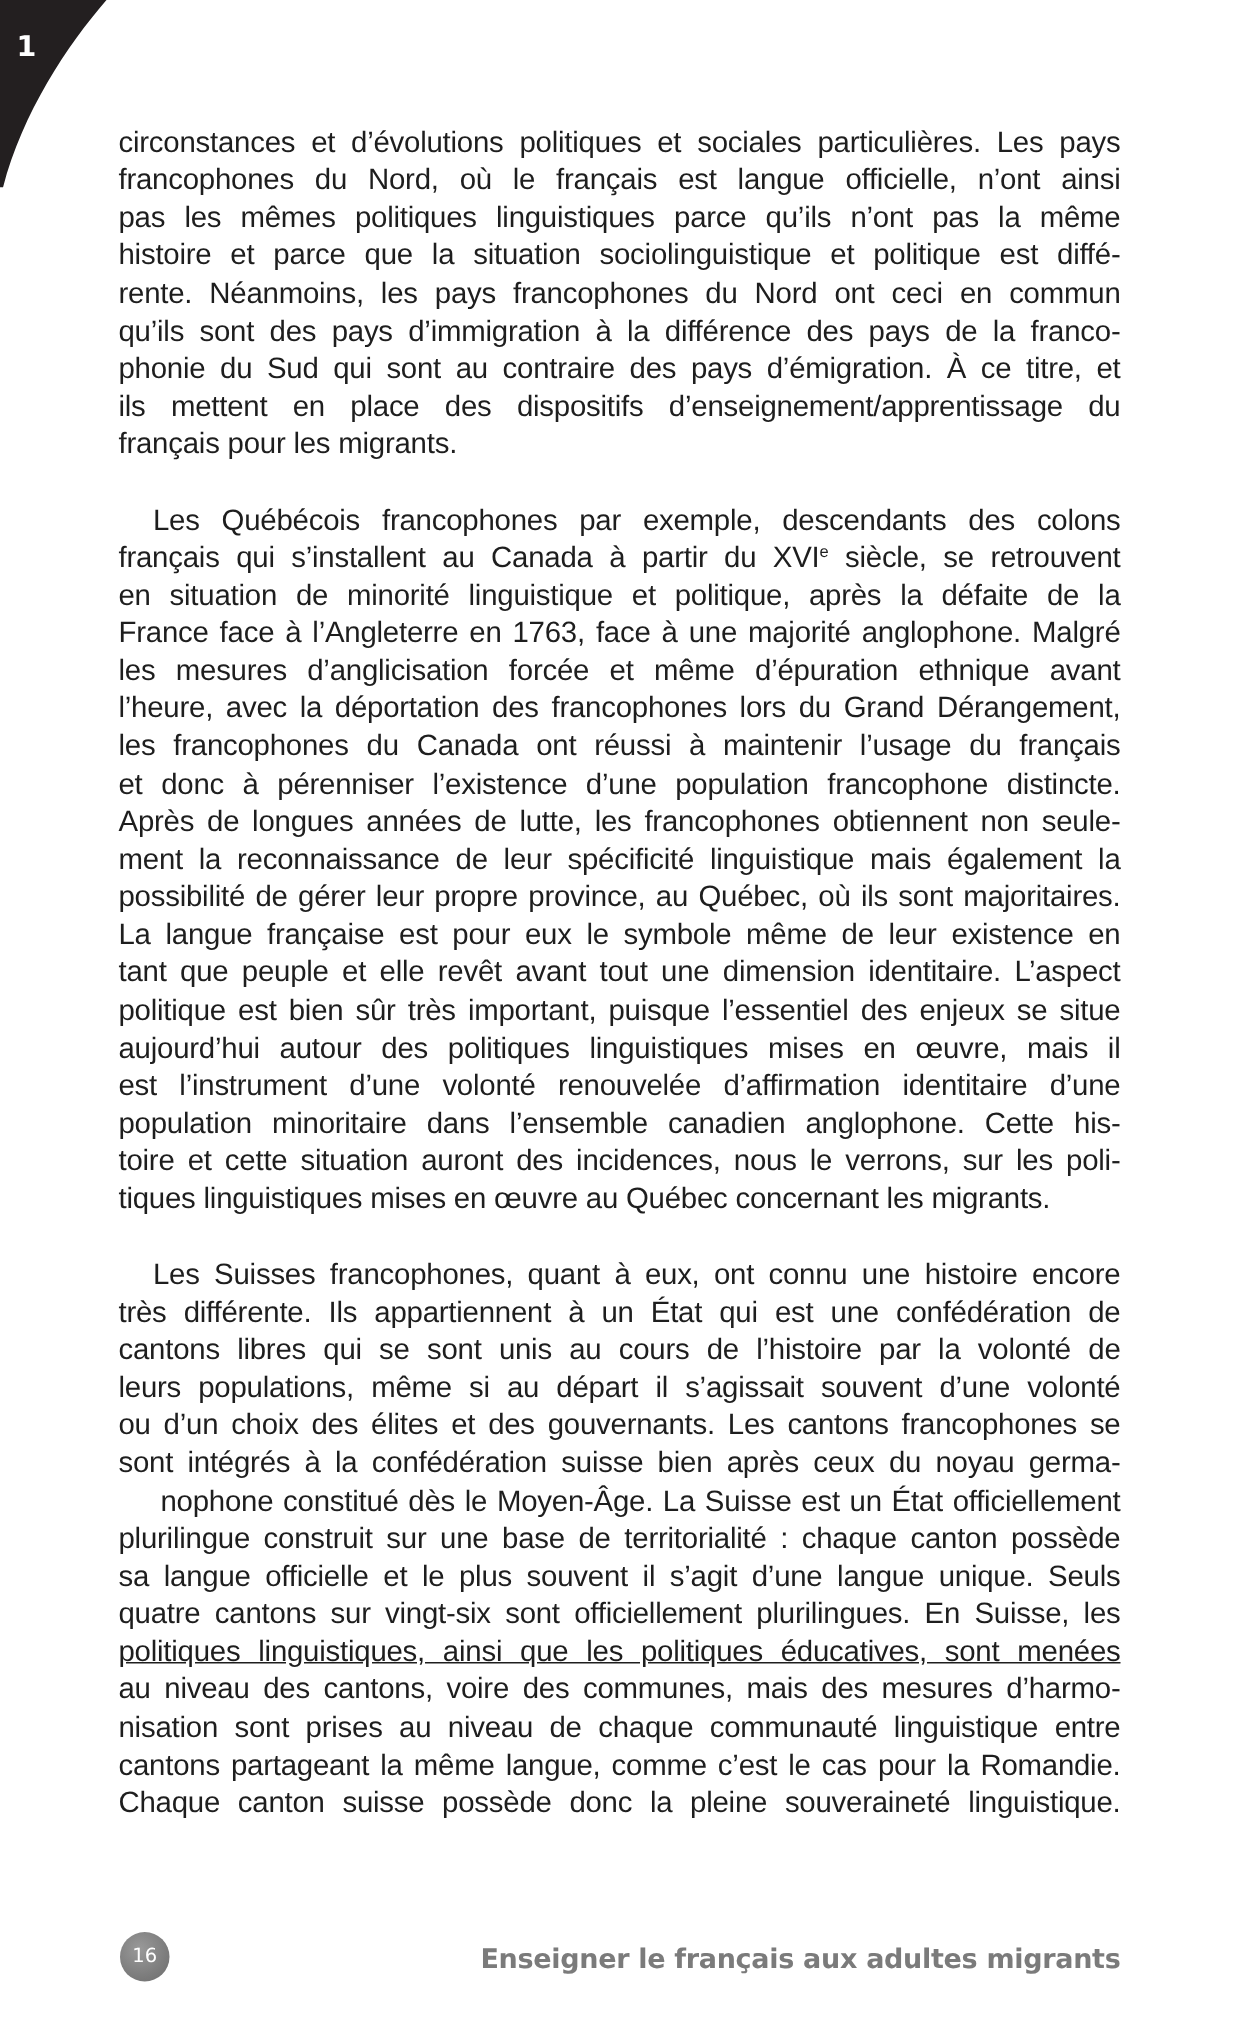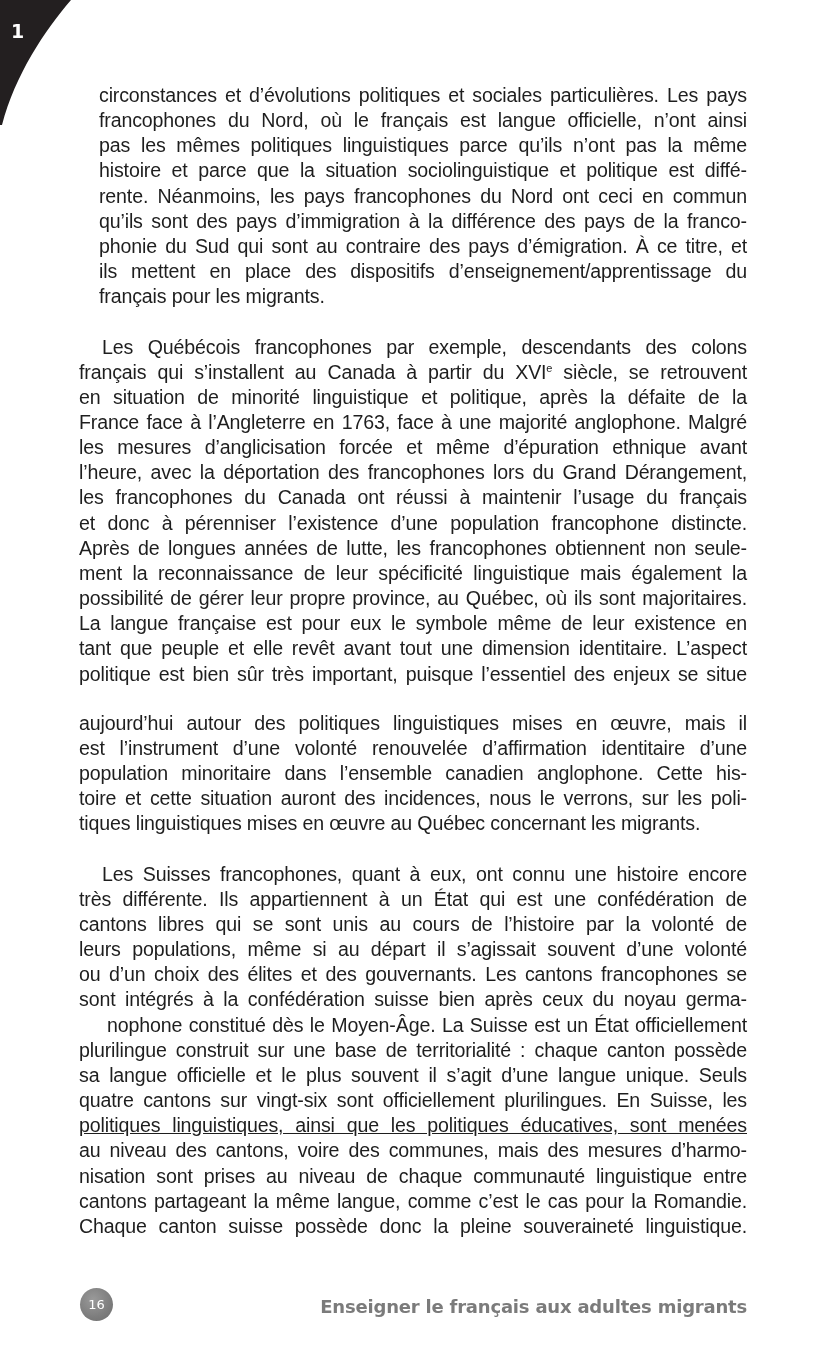--- a/index.html
+++ b/index.html
@@ -44,21 +44,21 @@
 <body>
 
 <div class="chapter-tab">
   <svg width="80" height="125" viewBox="0 0 80 125">
     <path d="M0,0 L71,0 C45,30 15,75 2,125 L0,125 Z" fill="#231f20"></path>
   </svg>
   <span class="chapter-num">1</span>
 </div>
 
 <div class="body-text" id="body-text">
-    <div class="para" style="text-indent: 0px; margin-left: 20px;">
+    <div class="para" style="text-indent: 0px;">
       <span class="line" style="white-space: nowrap; display: block; text-indent: 0px;"><span style="white-space: nowrap; word-spacing: 0px;">circonstances et d’évolutions politiques et sociales particulières. Les pays</span></span>
       <span class="line" style="white-space: nowrap; display: block; text-indent: 0px;"><span style="white-space: nowrap; word-spacing: 0px;">francophones du Nord, où le français est langue officielle, n’ont ainsi</span></span>
       <span class="line" style="white-space: nowrap; display: block; text-indent: 0px;"><span style="white-space: nowrap; word-spacing: 0px;">pas les mêmes politiques linguistiques parce qu’ils n’ont pas la même</span></span>
       <span class="line" style="white-space: nowrap; display: block; text-indent: 0px;"><span style="white-space: nowrap; word-spacing: 0px;">histoire et parce que la situation sociolinguistique et politique est diffé-</span></span>
       <span class="line" style="white-space: nowrap; display: block; text-indent: 0px;"><span style="white-space: nowrap; word-spacing: 0px;">rente. Néanmoins, les pays francophones du Nord ont ceci en commun</span></span>
       <span class="line" style="white-space: nowrap; display: block; text-indent: 0px;"><span style="white-space: nowrap; word-spacing: 0px;">qu’ils sont des pays d’immigration à la différence des pays de la franco-</span></span>
       <span class="line" style="white-space: nowrap; display: block; text-indent: 0px;"><span style="white-space: nowrap; word-spacing: 0px;">phonie du Sud qui sont au contraire des pays d’émigration. À ce titre, et</span></span>
       <span class="line" style="white-space: nowrap; display: block; text-indent: 0px;"><span style="white-space: nowrap; word-spacing: 0px;">ils mettent en place des dispositifs d’enseignement/apprentissage du</span></span>
       <span class="line last" style="white-space: nowrap; display: block; text-indent: 0px;"><span style="white-space: nowrap;">français pour les migrants.</span></span>
     </div>
@@ -70,21 +70,21 @@
       <span class="line" style="white-space: nowrap; display: block; text-indent: 0px;"><span style="white-space: nowrap; word-spacing: 0px;">les mesures d’anglicisation forcée et même d’épuration ethnique avant</span></span>
       <span class="line" style="white-space: nowrap; display: block; text-indent: 0px;"><span style="white-space: nowrap; word-spacing: 0px;">l’heure, avec la déportation des francophones lors du Grand Dérangement,</span></span>
       <span class="line" style="white-space: nowrap; display: block; text-indent: 0px;"><span style="white-space: nowrap; word-spacing: 0px;">les francophones du Canada ont réussi à maintenir l’usage du français</span></span>
       <span class="line" style="white-space: nowrap; display: block; text-indent: 0px;"><span style="white-space: nowrap; word-spacing: 0px;">et donc à pérenniser l’existence d’une population francophone distincte.</span></span>
       <span class="line" style="white-space: nowrap; display: block; text-indent: 0px;"><span style="white-space: nowrap; word-spacing: 0px;">Après de longues années de lutte, les francophones obtiennent non seule-</span></span>
       <span class="line" style="white-space: nowrap; display: block; text-indent: 0px;"><span style="white-space: nowrap; word-spacing: 0px;">ment la reconnaissance de leur spécificité linguistique mais également la</span></span>
       <span class="line" style="white-space: nowrap; display: block; text-indent: 0px;"><span style="white-space: nowrap; word-spacing: 0px;">possibilité de gérer leur propre province, au Québec, où ils sont majoritaires.</span></span>
       <span class="line" style="white-space: nowrap; display: block; text-indent: 0px;"><span style="white-space: nowrap; word-spacing: 0px;">La langue française est pour eux le symbole même de leur existence en</span></span>
       <span class="line" style="white-space: nowrap; display: block; text-indent: 0px;"><span style="white-space: nowrap; word-spacing: 0px;">tant que peuple et elle revêt avant tout une dimension identitaire. L’aspect</span></span>
       <span class="line" style="white-space: nowrap; display: block; text-indent: 0px;"><span style="white-space: nowrap; word-spacing: 0px;">politique est bien sûr très important, puisque l’essentiel des enjeux se situe</span></span>
-      <span class="line" style="white-space: nowrap; display: block; text-indent: 0px; margin-top: 24px;"><span style="white-space: nowrap; word-spacing: 0px;">aujourd’hui autour des politiques linguistiques mises en œuvre, mais il</span></span>
+      <span class="line" style="white-space: nowrap; display: block; text-indent: 0px;"><span style="white-space: nowrap; word-spacing: 0px;">aujourd’hui autour des politiques linguistiques mises en œuvre, mais il</span></span>
       <span class="line" style="white-space: nowrap; display: block; text-indent: 0px;"><span style="white-space: nowrap; word-spacing: 0px;">est l’instrument d’une volonté renouvelée d’affirmation identitaire d’une</span></span>
       <span class="line" style="white-space: nowrap; display: block; text-indent: 0px;"><span style="white-space: nowrap; word-spacing: 0px;">population minoritaire dans l’ensemble canadien anglophone. Cette his-</span></span>
       <span class="line" style="white-space: nowrap; display: block; text-indent: 0px;"><span style="white-space: nowrap; word-spacing: 0px;">toire et cette situation auront des incidences, nous le verrons, sur les poli-</span></span>
       <span class="line last" style="white-space: nowrap; display: block; text-indent: 0px;"><span style="white-space: nowrap;">tiques linguistiques mises en œuvre au Québec concernant les migrants.</span></span>
     </div>
     <div class="para indent" style="text-indent: 0px;">
       <span class="line" style="padding-left: 23px; white-space: nowrap; display: block; text-indent: 0px;"><span style="white-space: nowrap; word-spacing: 0px;">Les Suisses francophones, quant à eux, ont connu une histoire encore</span></span>
       <span class="line" style="white-space: nowrap; display: block; text-indent: 0px;"><span style="white-space: nowrap; word-spacing: 0px;">très différente. Ils appartiennent à un État qui est une confédération de</span></span>
       <span class="line" style="white-space: nowrap; display: block; text-indent: 0px;"><span style="white-space: nowrap; word-spacing: 0px;">cantons libres qui se sont unis au cours de l’histoire par la volonté de</span></span>
       <span class="line" style="white-space: nowrap; display: block; text-indent: 0px;"><span style="white-space: nowrap; word-spacing: 0px;">leurs populations, même si au départ il s’agissait souvent d’une volonté</span></span>

